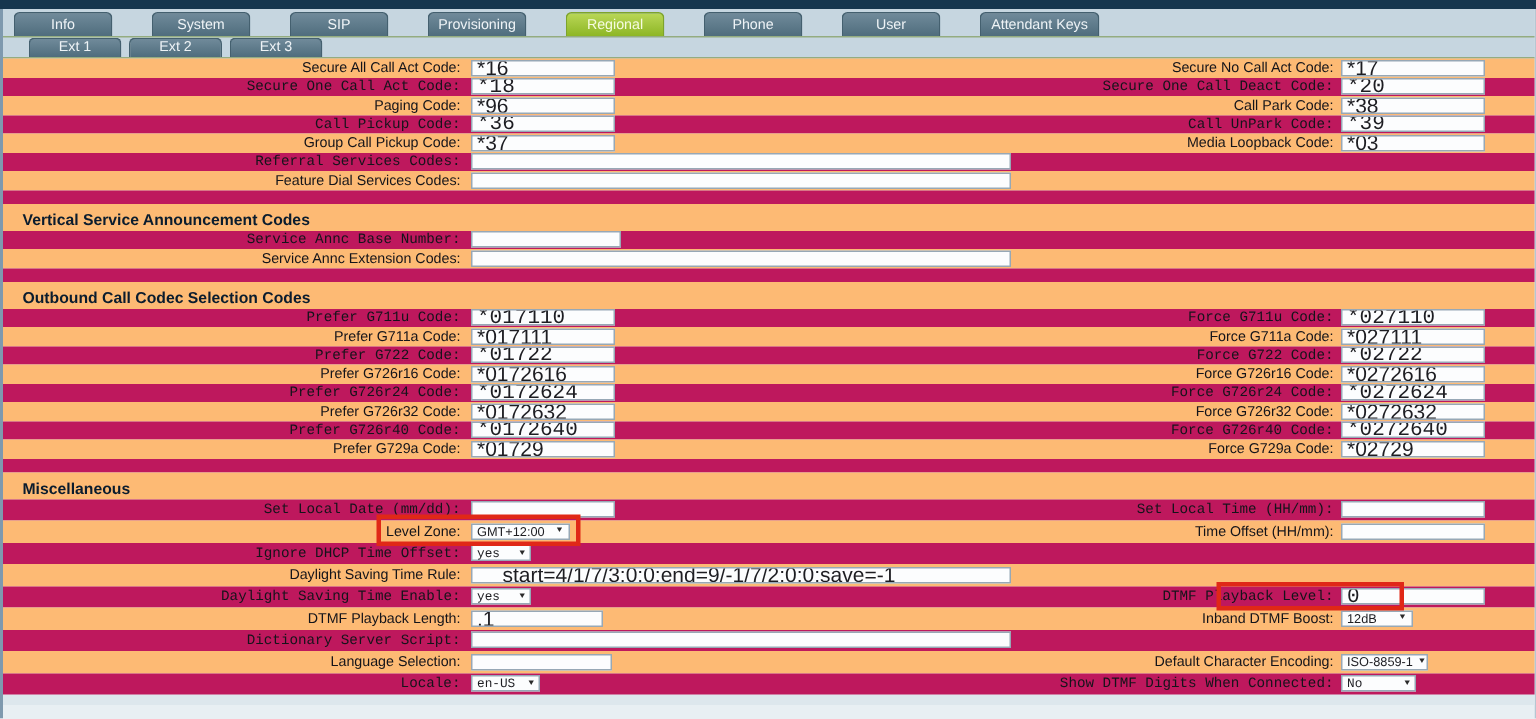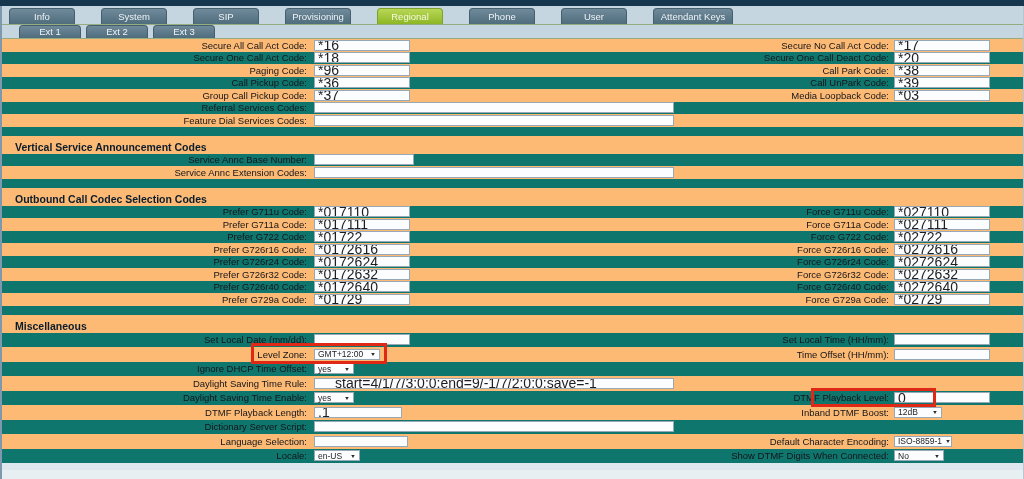--- a/index.html
+++ b/index.html
@@ -24,21 +24,21 @@
     white-space:nowrap; overflow:hidden;
   }
   .tabrow1 .tab:last-child { width:80px; }
   .tabrow2 .tab { height:13px; line-height:12px; width:62px; margin-right:5px; }
   .tab.active { background:linear-gradient(#b9d756,#8db625); border-color:#7da32c; color:#f6fbe0; }
 
   .content { flex:1; display:flex; flex-direction:column; }
 
   .row { position:relative; width:1021px; }
   .stripe0 { background:#fdba74; }
-  .stripe1 { background:#0f766e; }
+  .stripe1 { background:#be185d;font-family:Liberation Mono, monospace; }
   .row.f { height:12.5px; }
   .row.gap { height:9px; }
   .row.sechead {
     height:18px; display:flex; align-items:flex-end; padding-left:13px; padding-bottom:1px;
     font-size:10.5px; font-weight:bold; color:#0a1c2e; letter-spacing:0;
   }
 
   .lab { position:absolute; top:0; bottom:0; display:flex; align-items:center; justify-content:flex-end;
          font-size:9.5px; color:#14141a; white-space:nowrap; }
   .lab-l { left:0; width:305px; }

